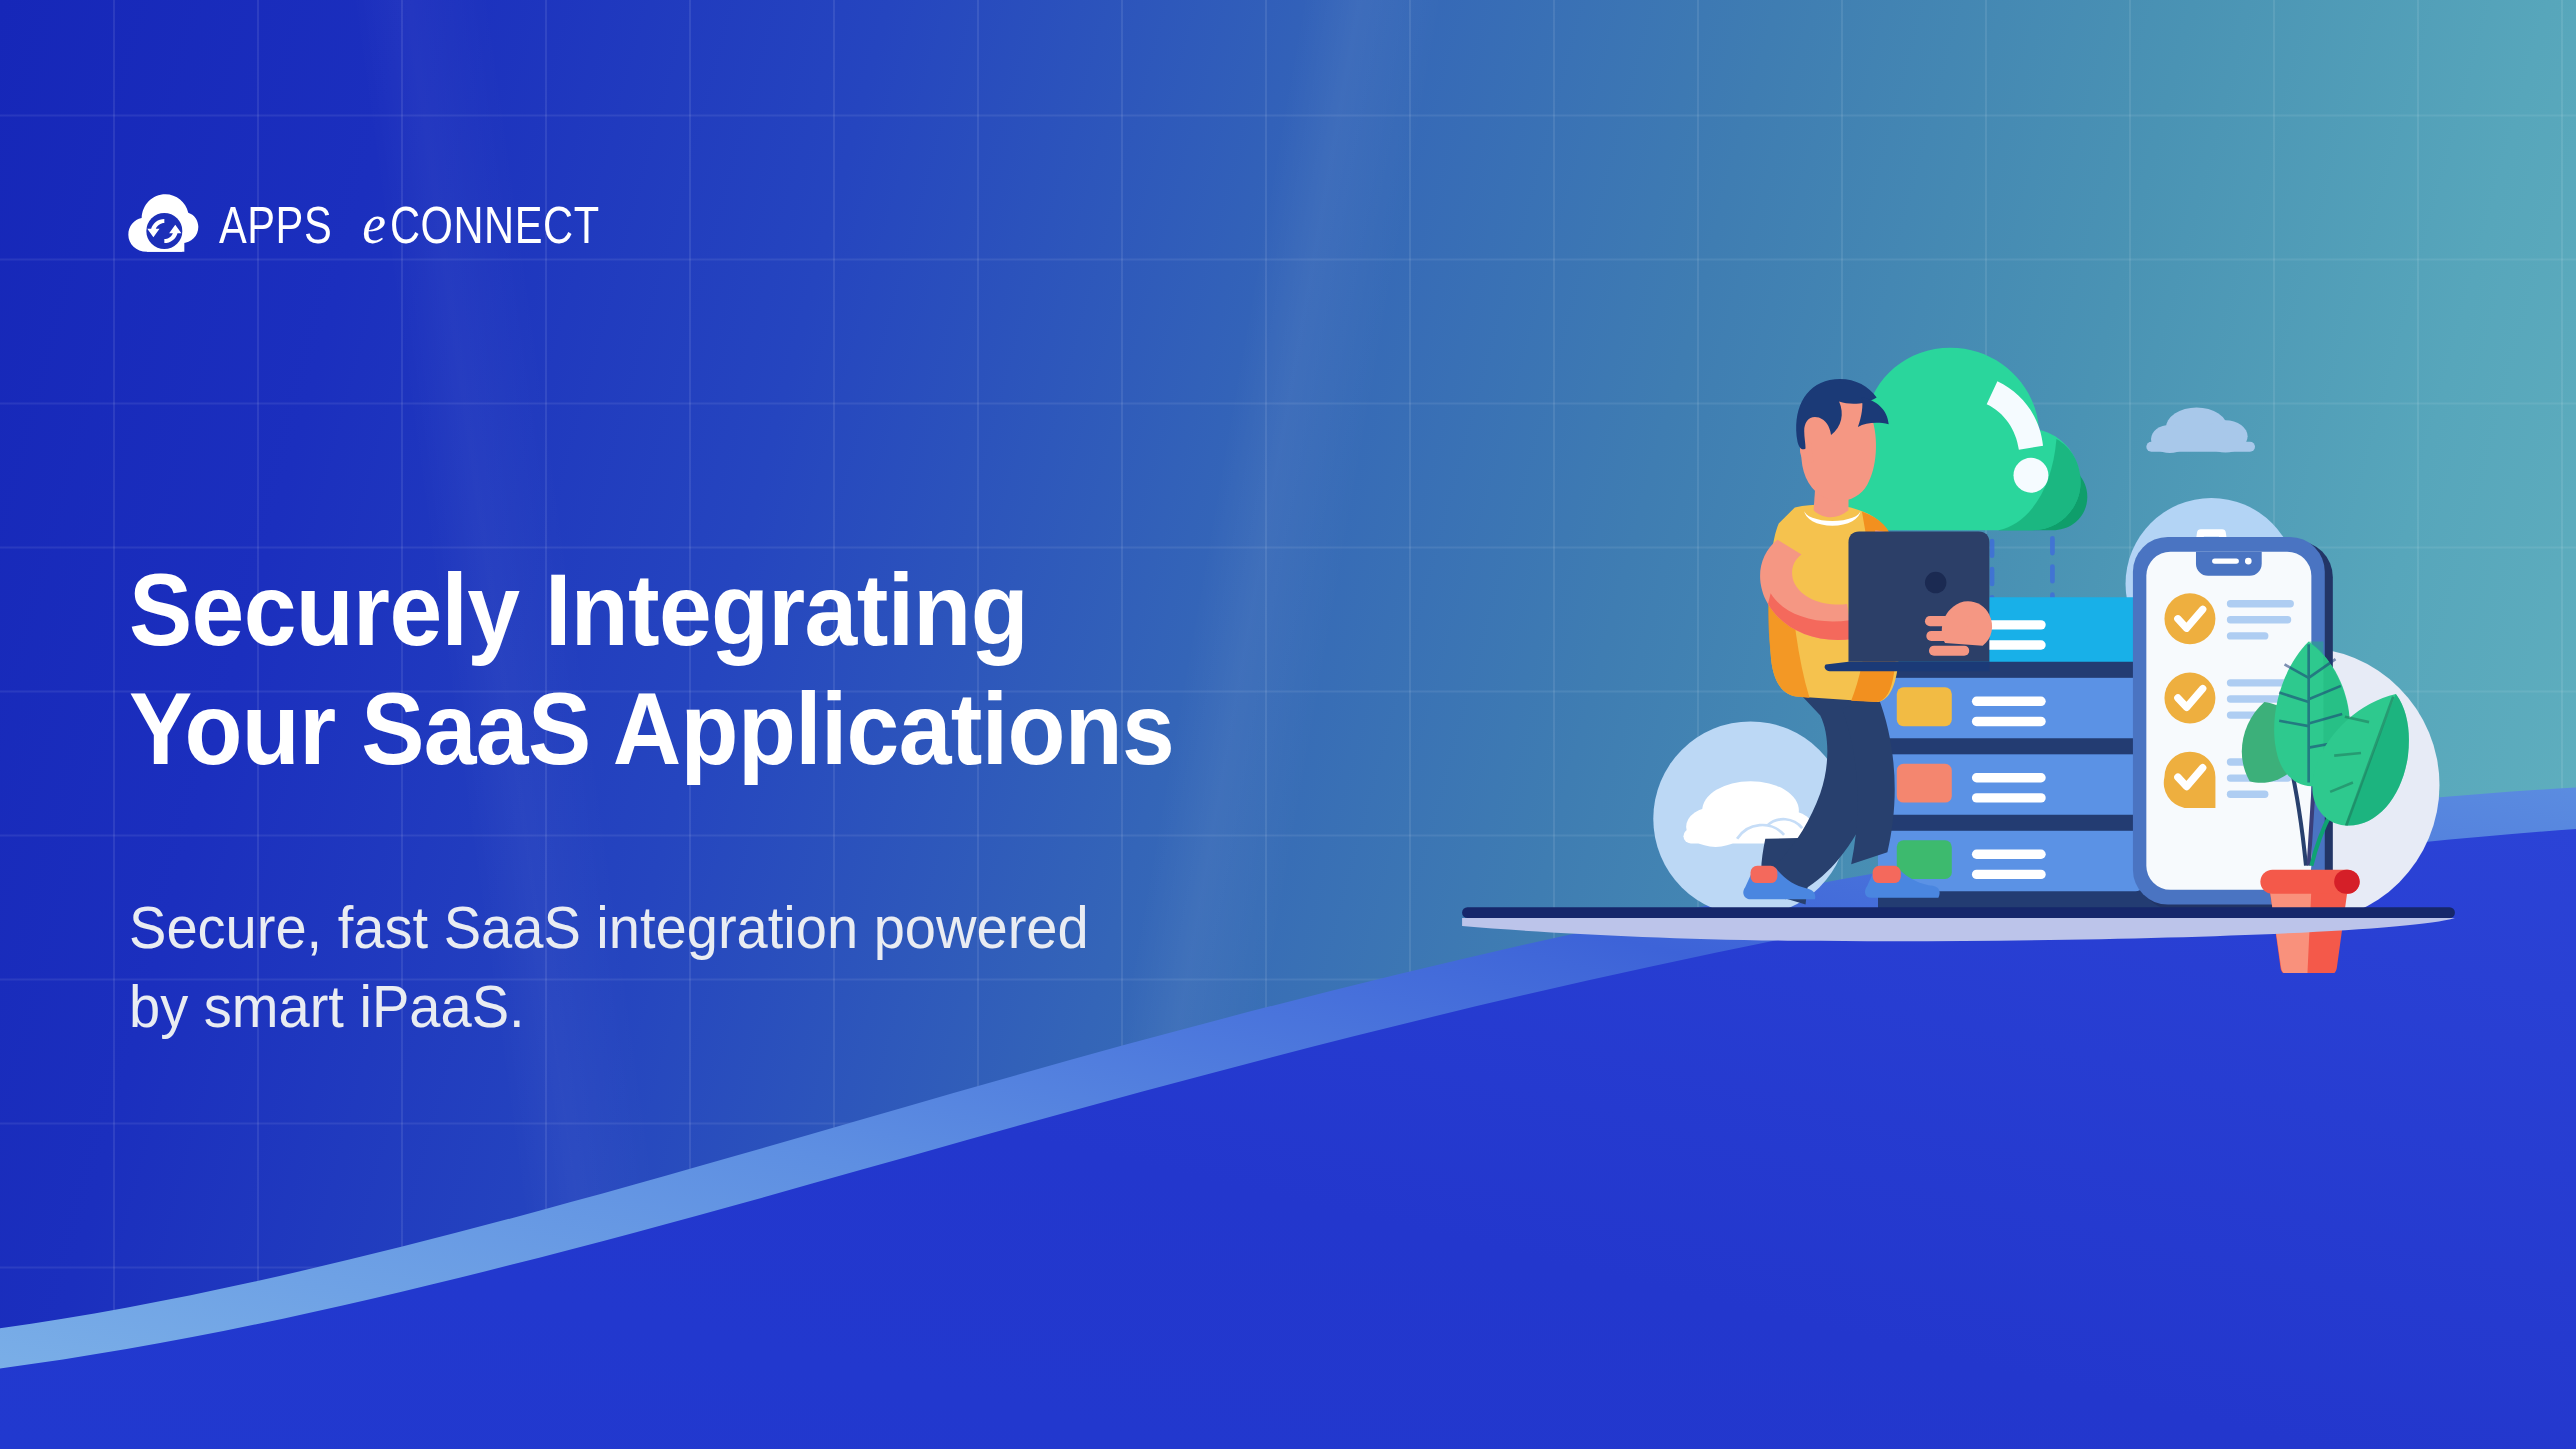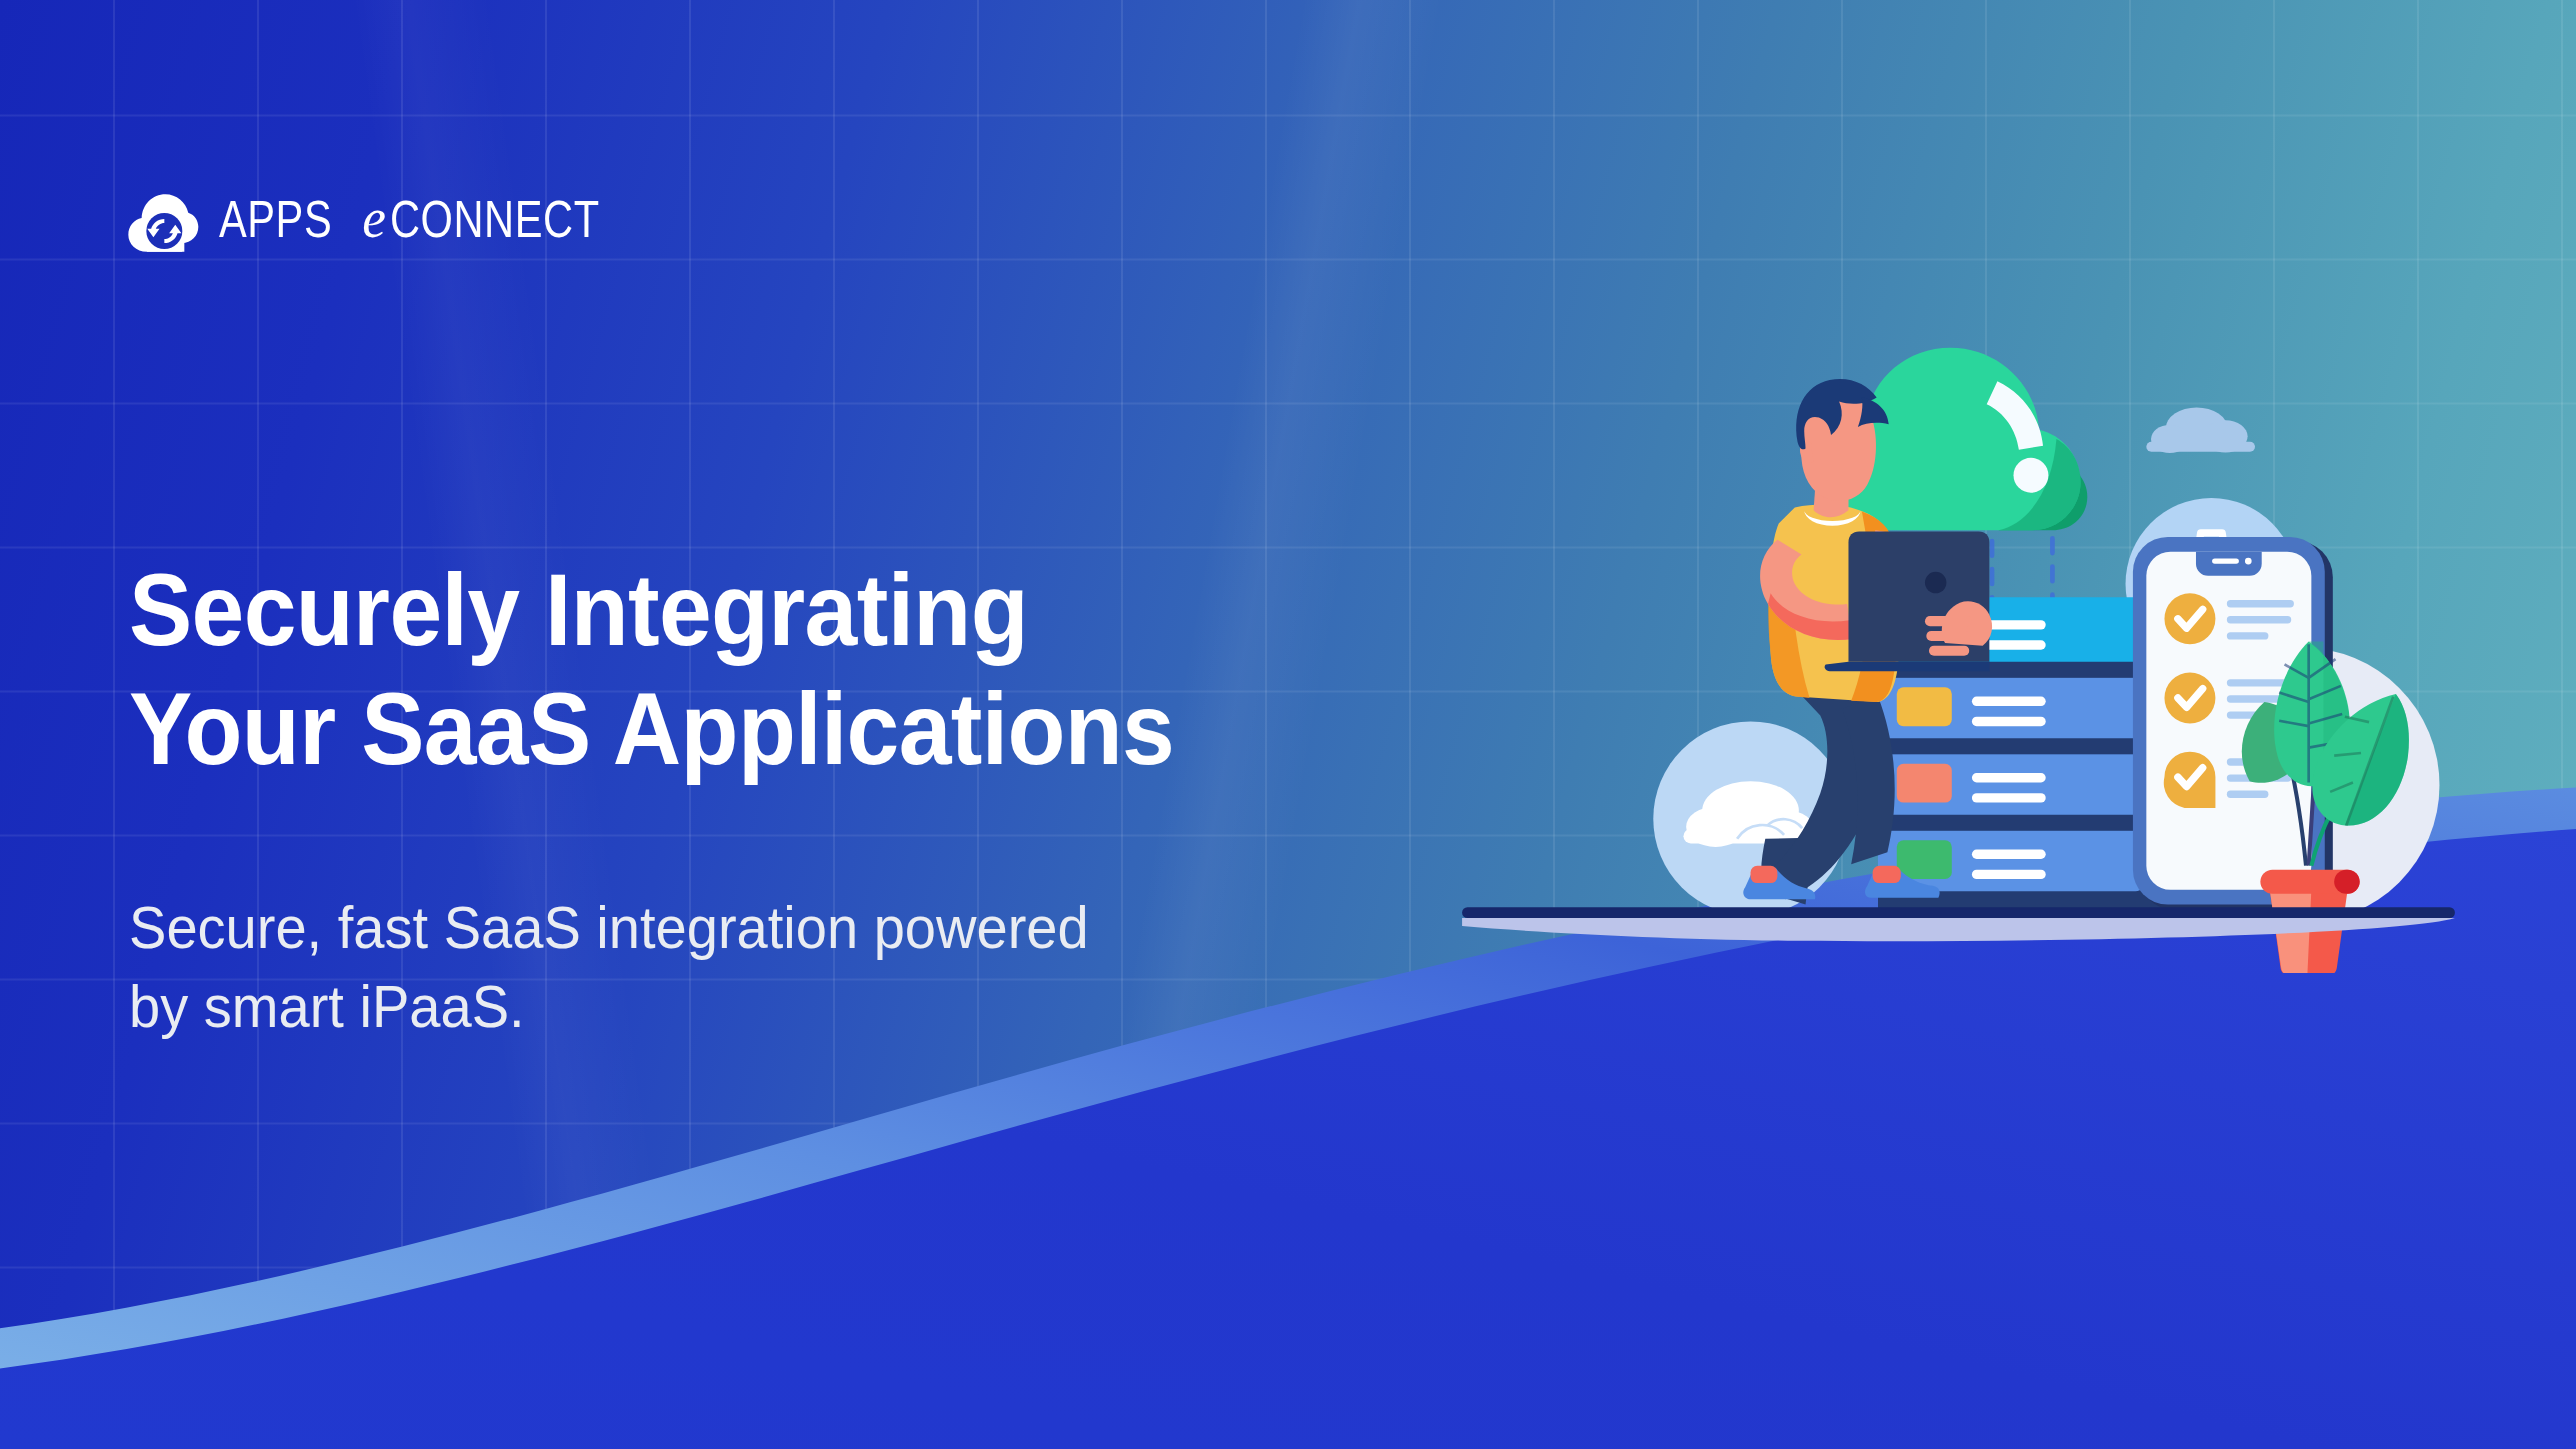--- a/index.html
+++ b/index.html
@@ -24,21 +24,21 @@
   }
   #glint{
     position:absolute;inset:0;pointer-events:none;
     background:
       linear-gradient(100deg, transparent 46%, rgba(255,255,255,.05) 48%, transparent 51%),
       linear-gradient(82deg, transparent 20%, rgba(255,255,255,.035) 22%, transparent 25%);
   }
   
   .wave{position:absolute;left:0;bottom:0;width:2576px;height:671px;}
   
-  #logo{position:absolute;left:127px;top:189px;display:flex;align-items:flex-start;gap:20px;}
+  #logo{position:absolute;left:127px;top:189px;display:flex;align-items:flex-end;gap:20px;}
   #logo .mark{width:72px;height:64px;display:block;}
   #logo .word{display:flex;align-items:baseline;color:#fff;}
   #logo .word span{
     font-size:52px;letter-spacing:0.7px;line-height:1;font-weight:400;
     transform:scaleX(.80);transform-origin:left center;display:inline-block;
   }
   #logo .word .scripte{
     font-family:"Liberation Serif", serif;font-style:italic;font-size:58px;
     transform:scaleX(.92);padding:0 1.3px;
   }

